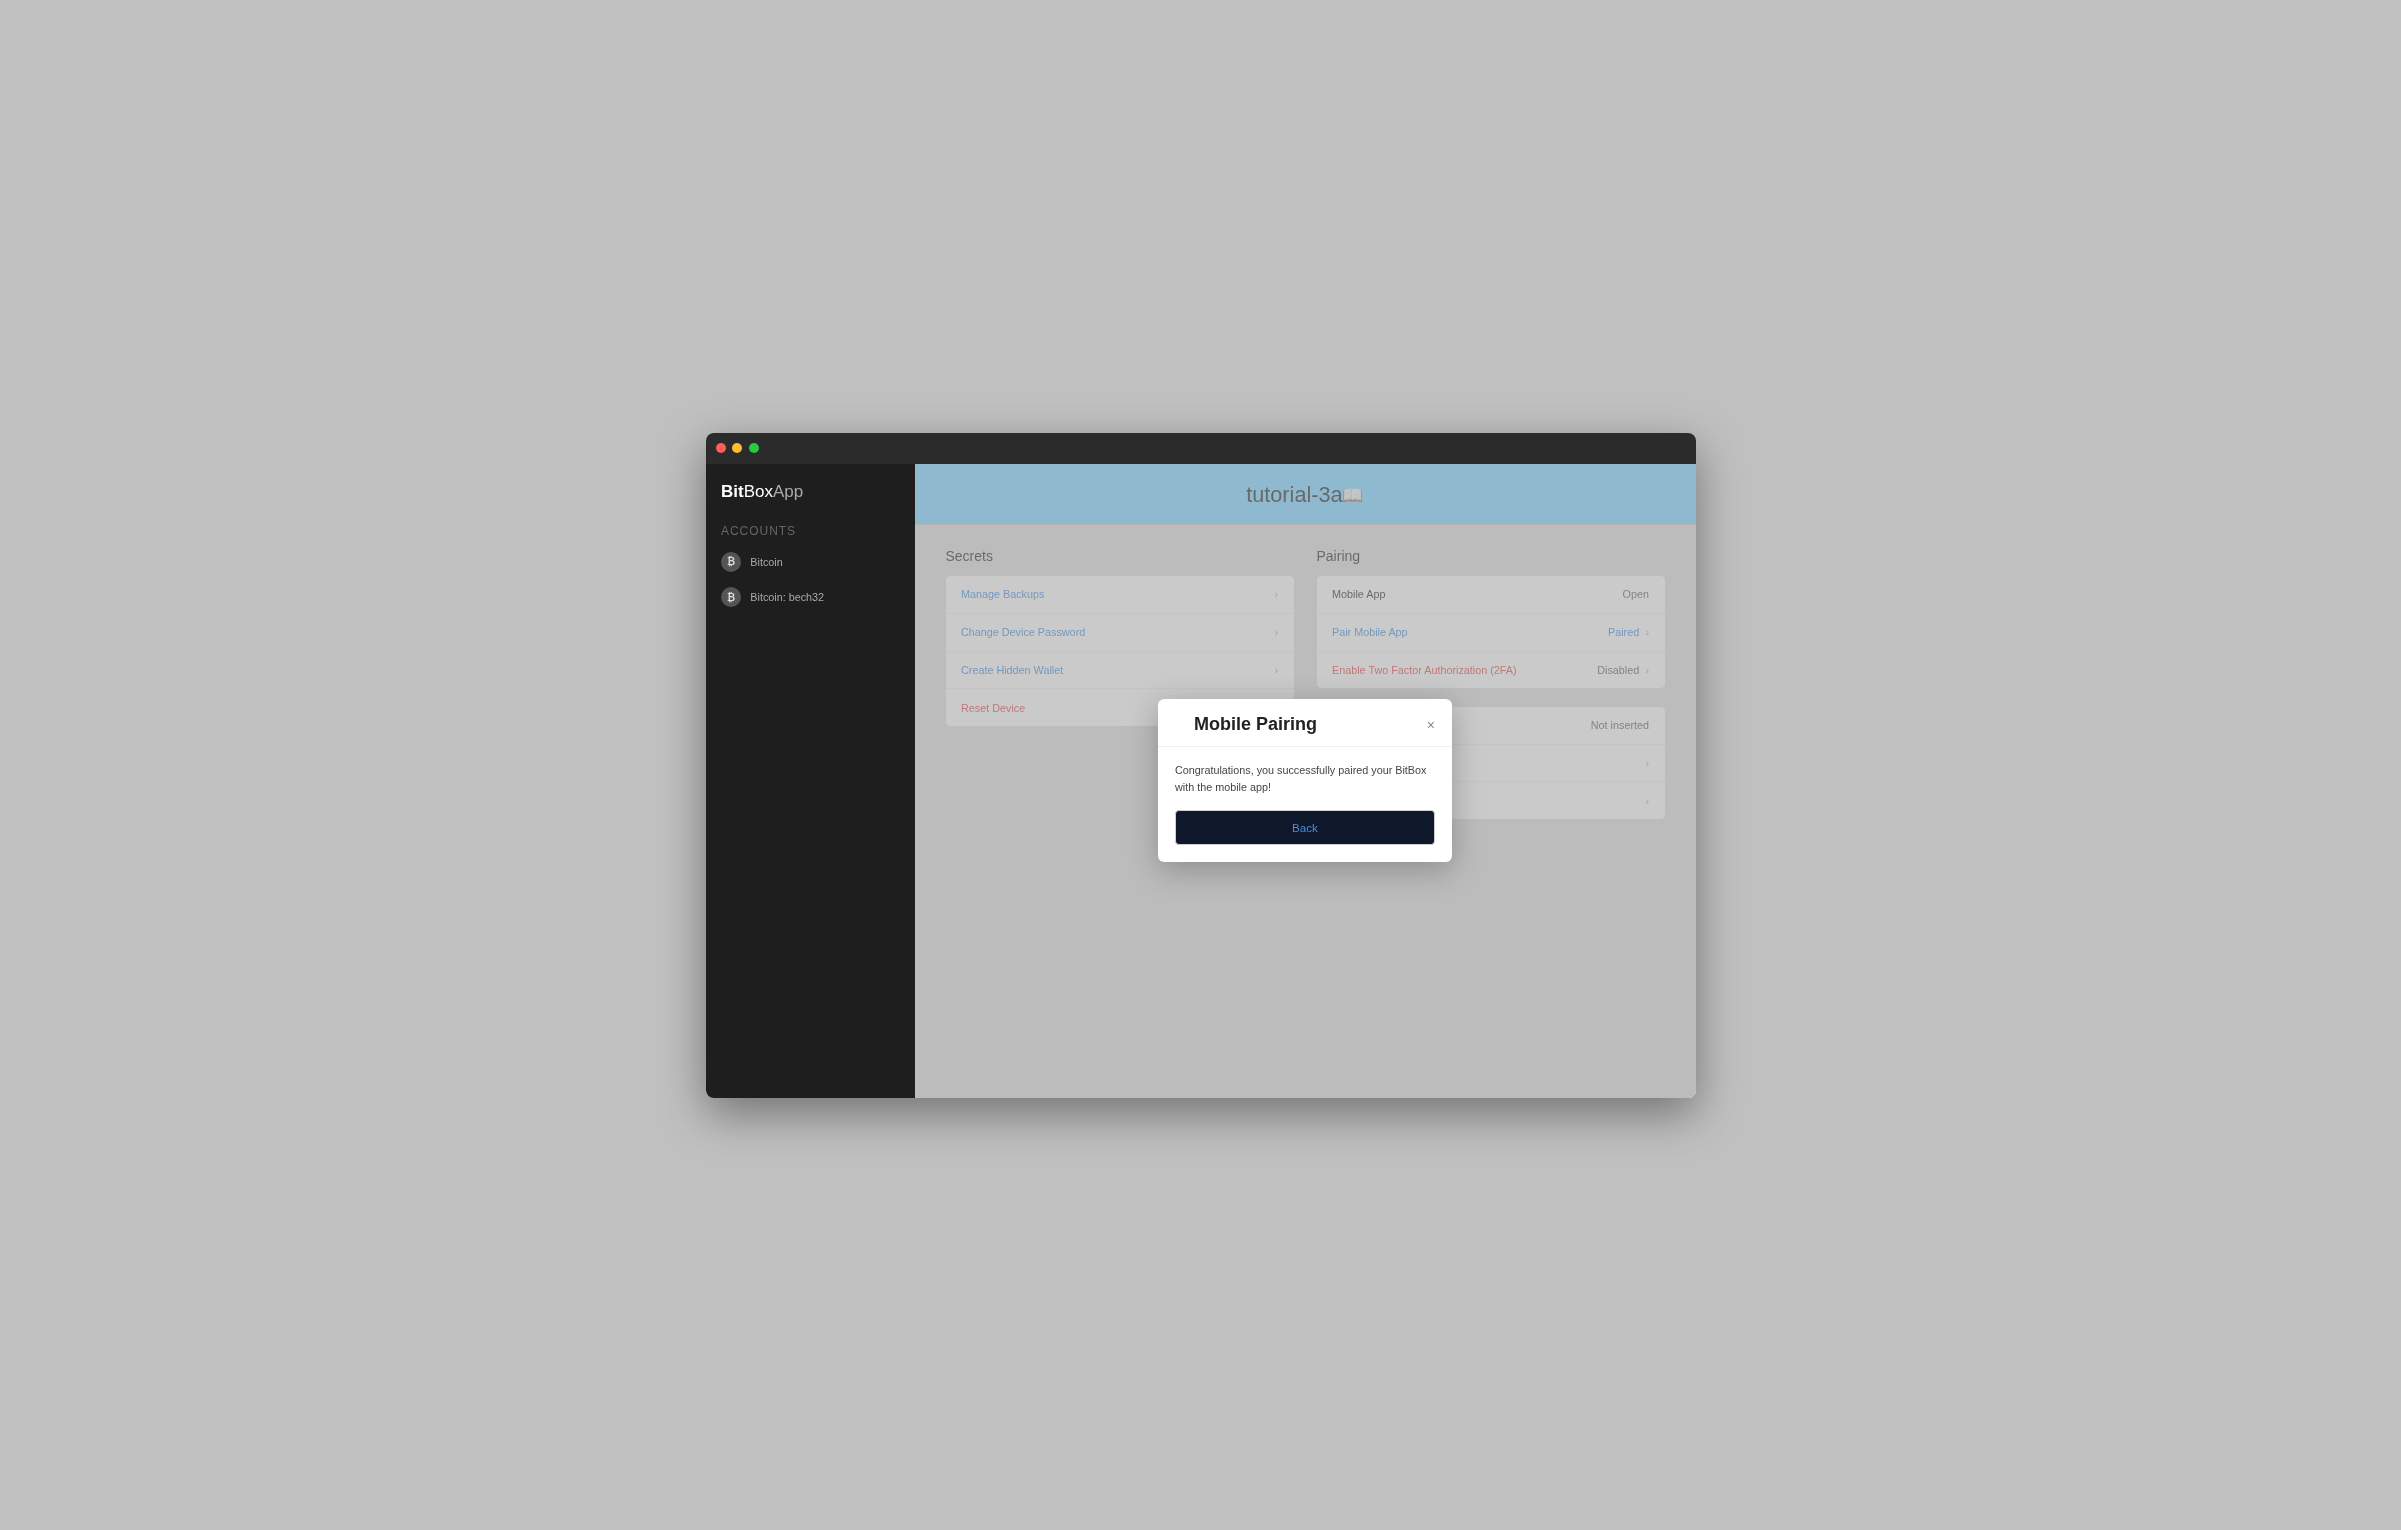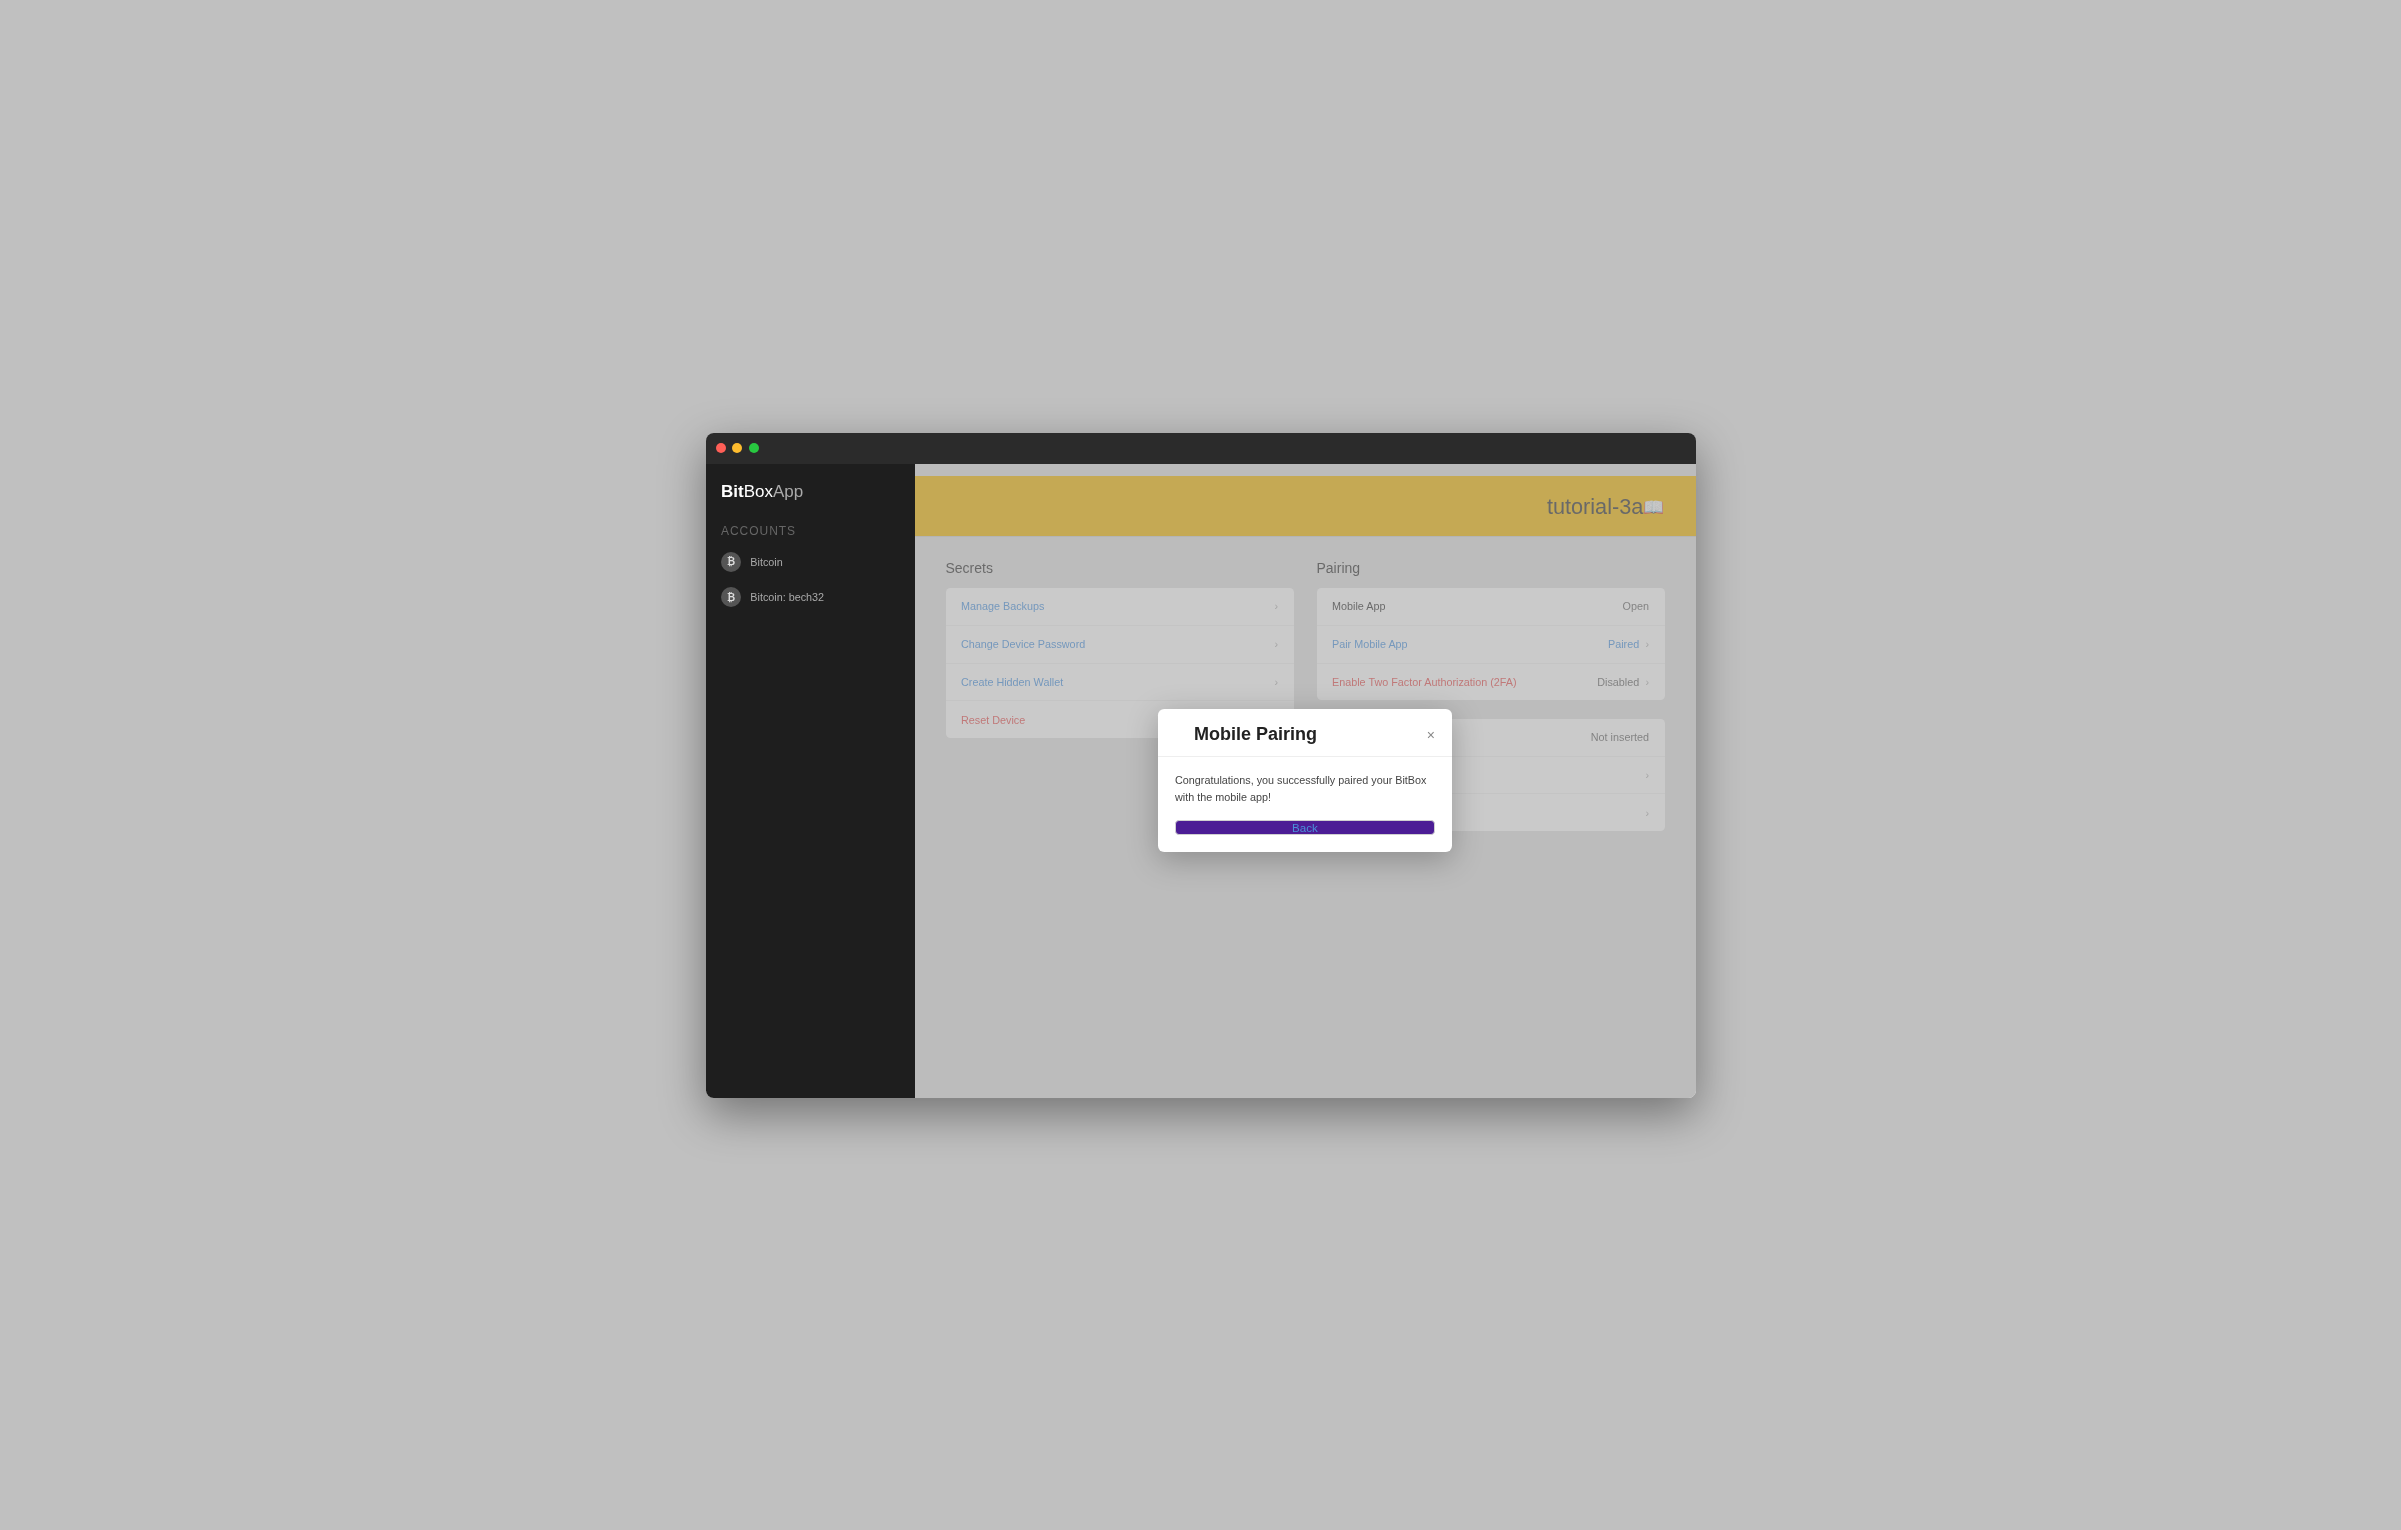--- a/index.html
+++ b/index.html
@@ -143,27 +143,26 @@
     
     .main {
       flex: 1;
       background: #d8d8d8;
       display: flex;
       flex-direction: column;
       position: relative;
     }
 
     .main-header {
-      background: #eab308;
+      background: #7dd3fc;
       padding: 18.6px 31px 15.5px;
       display: flex;
       align-items: center;
-      justify-content: flex-end;
+      justify-content: center;
       border-bottom: 0.8px solid #c8c8c8;
-      margin-top: 12px;
     }
 
     .page-title {
       font-size: 21.7px;
       font-weight: 400;
       color: #333;
     }
 
     .header-icon {
       font-size: 17px;
@@ -294,23 +293,24 @@
 
     .modal-message {
       font-size: 10.8px;
       color: #444;
       line-height: 1.5;
       margin-bottom: 15.5px;
     }
 
     .modal-back-btn {
       width: 100%;
+      padding: 10px;
       border: 0.8px solid #d0d0d0;
       border-radius: 3.9px;
-      background: #4c1d95;
+      background: #0f172a;
       color: #4a90d9;
       font-size: 11.6px;
       cursor: pointer;
       font-family: inherit;
     }
   </style>
 </head>
 <body>
 
 <div class="window">

